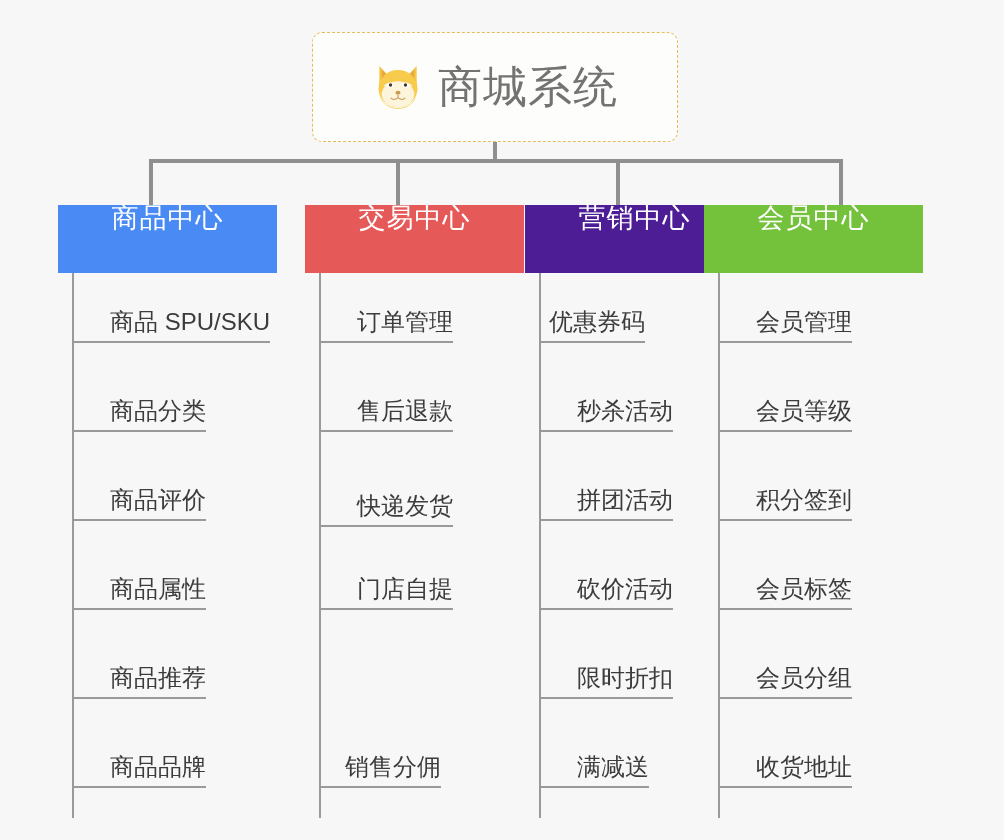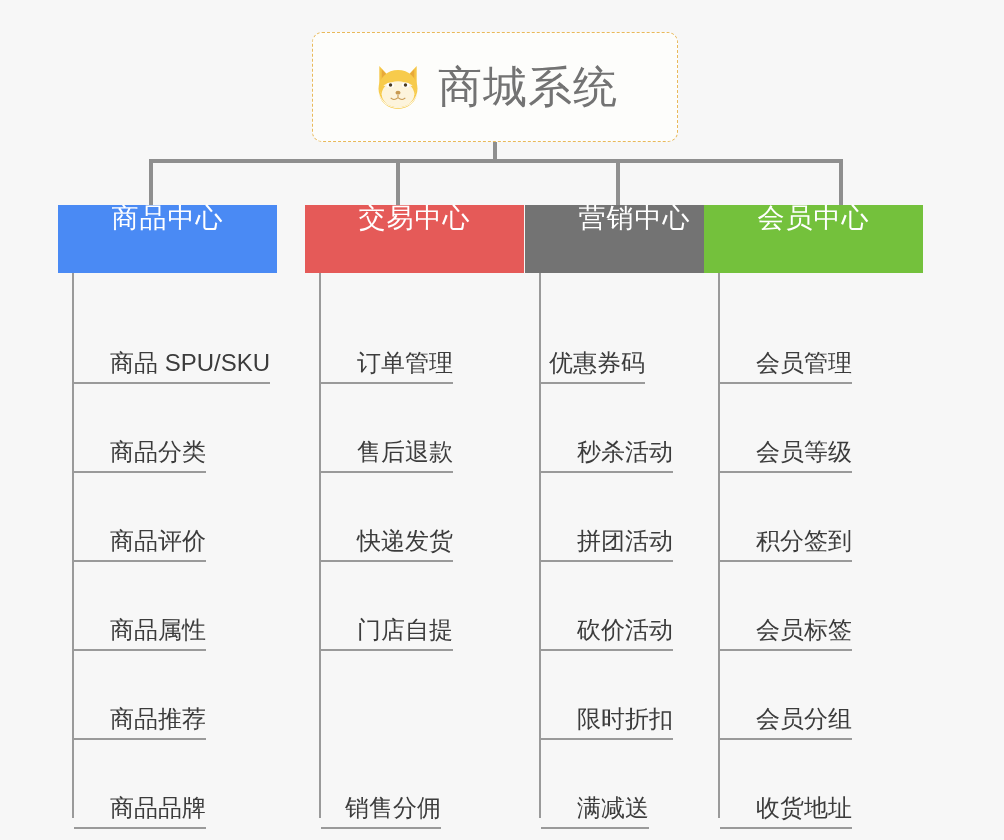--- a/index.html
+++ b/index.html
@@ -90,21 +90,20 @@
     height: 545px;
     box-sizing: border-box;
   }
   .leaf {
     position: absolute;
     left: 0;
     display: block;
     padding: 0 0 7px 36px;
     border-bottom: 2px solid #9a9a9a;
     white-space: nowrap;
-    margin-top: 41px;
   }
   .leaf-label {
     font-size: 24px;
     line-height: 1.05;
     color: #3c3c3c;
     white-space: nowrap;
   }
 </style>
 </head>
 <body>
@@ -174,34 +173,34 @@
     <div class="cat-box" style="background:#e55a58;">
       <span class="cat-label">交易中心</span>
     </div>
     <div class="branch">
       <span class="leaf" style="top:36px;">
         <span class="leaf-label">订单管理</span>
       </span>
       <span class="leaf" style="top:125px;">
         <span class="leaf-label">售后退款</span>
       </span>
-      <span class="leaf" style="top:214px;">
+      <span class="leaf" style="top:220px;">
         <span class="leaf-label">快递发货</span>
       </span>
       <span class="leaf" style="top:303px;">
         <span class="leaf-label">门店自提</span>
       </span>
       <span class="leaf" style="top:481px;padding-left:24px;">
         <span class="leaf-label">销售分佣</span>
       </span>
     </div>
   </div>
 
   <div class="column" style="left:525px;">
-    <div class="cat-box" style="background:#737373;">
+    <div class="cat-box" style="background:#4c1d95;">
       <span class="cat-label">营销中心</span>
     </div>
     <div class="branch">
       <span class="leaf" style="top:36px;padding-left:8px;">
         <span class="leaf-label">优惠券码</span>
       </span>
       <span class="leaf" style="top:125px;">
         <span class="leaf-label">秒杀活动</span>
       </span>
       <span class="leaf" style="top:214px;">

